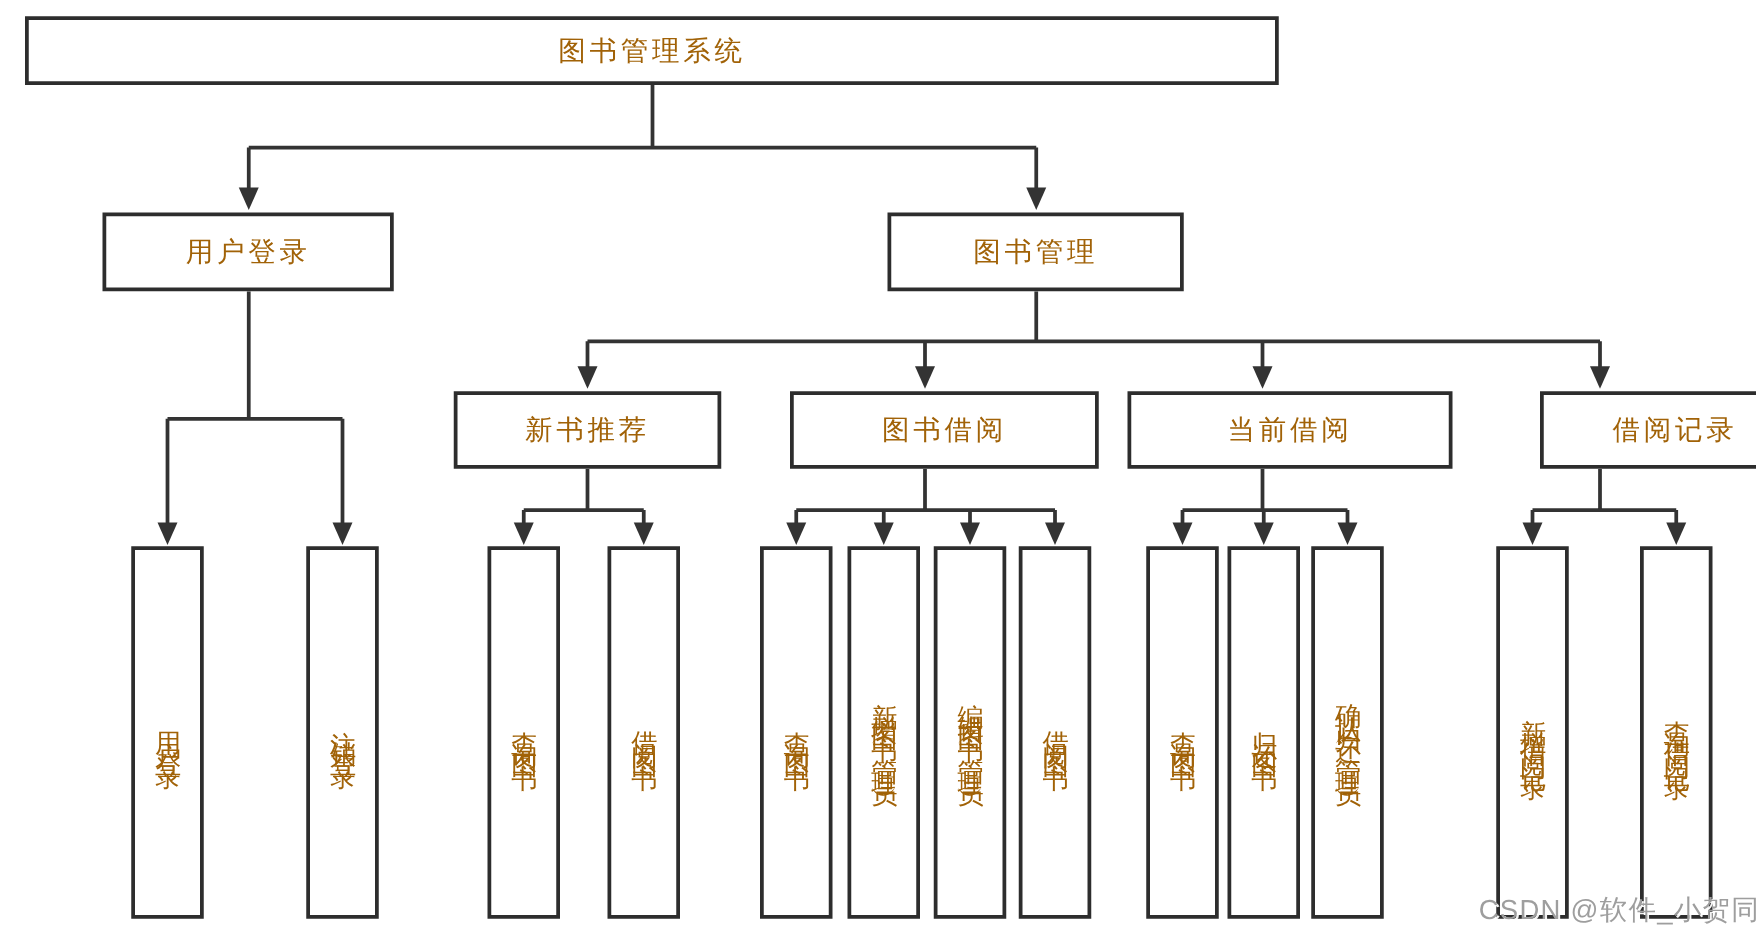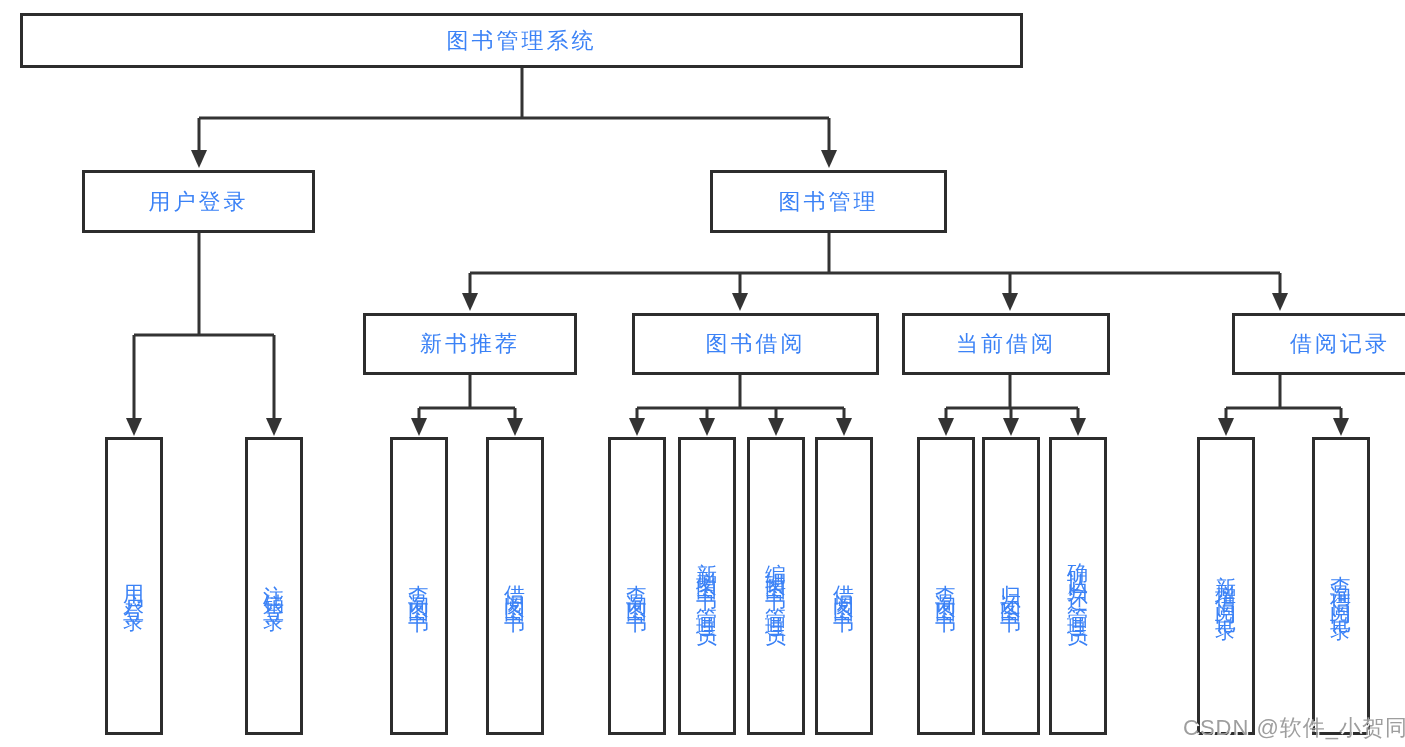--- a/index.html
+++ b/index.html
@@ -22,21 +22,21 @@
     pointer-events: none;
   }
   .node {
     position: absolute;
     box-sizing: border-box;
     border: 3px solid #2d2d2d;
     background: #ffffff;
     display: flex;
     align-items: center;
     justify-content: center;
-    color: #3b82f6;
+    color: #a16207;
   }
   .hnode span {
     font-size: 22px;
     letter-spacing: 3px;
     white-space: nowrap;
   }
   .leaf {
     top: 437px;
     width: 58px;
     height: 298px;
@@ -123,21 +123,21 @@
   <div class="node hnode" style="left:363px;top:313px;width:214px;height:62px">
     <span>新书推荐</span>
   </div>
 
   <div class="node hnode" style="left:710px;top:170px;width:237px;height:63px">
     <span>图书管理</span>
   </div>
   <div class="node hnode" style="left:632px;top:313px;width:247px;height:62px">
     <span>图书借阅</span>
   </div>
-  <div class="node hnode" style="left:902px;top:313px;width:208px;height:62px">
+  <div class="node hnode" style="left:902px;top:313px;width:260px;height:62px">
     <span>当前借阅</span>
   </div>
   <div class="node hnode" style="left:1232px;top:313px;width:216px;height:62px">
     <span>借阅记录</span>
   </div>
 
   <div class="node leaf" style="left:105px">
     <span class="vtext">用户登录</span>
   </div>
   <div class="node leaf" style="left:245px">

